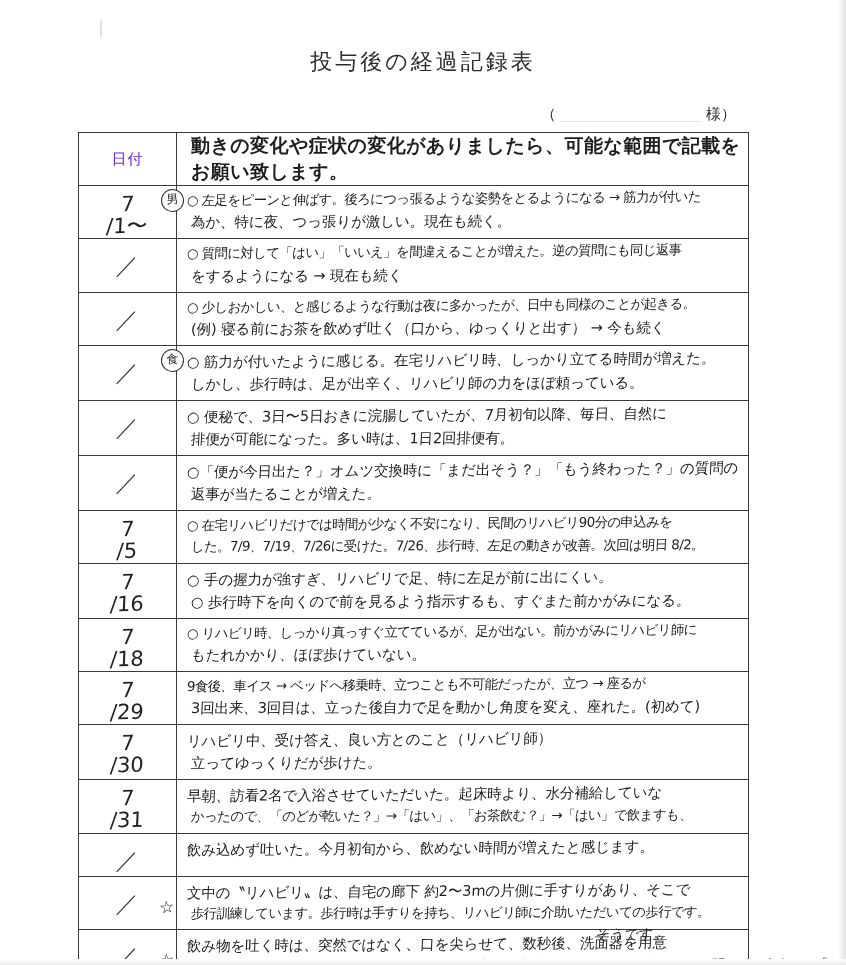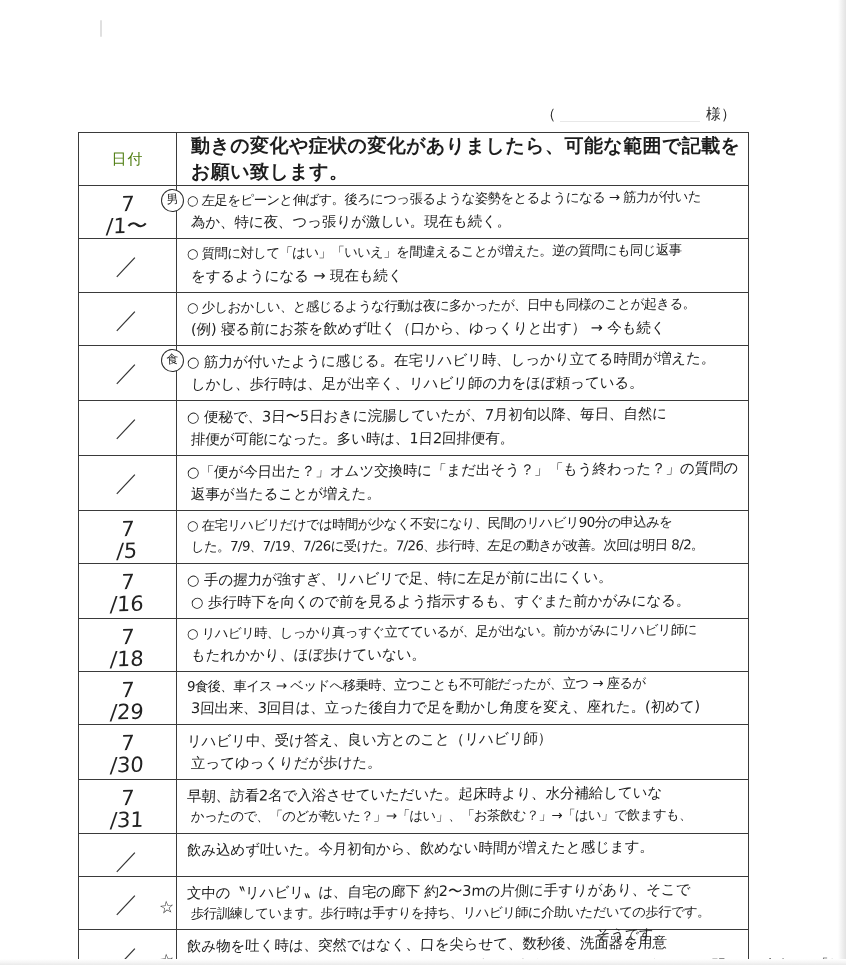--- a/index.html
+++ b/index.html
@@ -101,21 +101,21 @@
   col.c-body { width: 572px; }
 
   #header-row th {
     height: 46px;
     vertical-align: middle;
   }
   .hdr-date {
     text-align: center;
     font-size: 15px;
     font-weight: normal;
-    color: #4d7c0f;
+    color: #6d28d9;
     letter-spacing: 1px;
   }
   .hdr-body {
     text-align: left;
     font-size: 19px;
     font-weight: bold;
     color: #1d1d1d;
     padding-left: 14px !important;
     letter-spacing: 0.4px;
   }
@@ -199,20 +199,21 @@
     font-family: "DejaVu Sans", "Liberation Sans", sans-serif;
   }
 </style>
 </head>
 <body>
 
 <div id="page">
 
   <div class="speck" id="speck-1"></div>
 
+  <div id="doc-title" class="hdr-title">投与後の経過記録表</div>
 
   <div id="patient-line">
     <span id="patient-paren-open">（</span>
     <span id="patient-name-blank"></span>
     <span id="patient-honorific">様）</span>
   </div>
 
   <table id="record-table">
     <colgroup>
       <col class="c-date">

